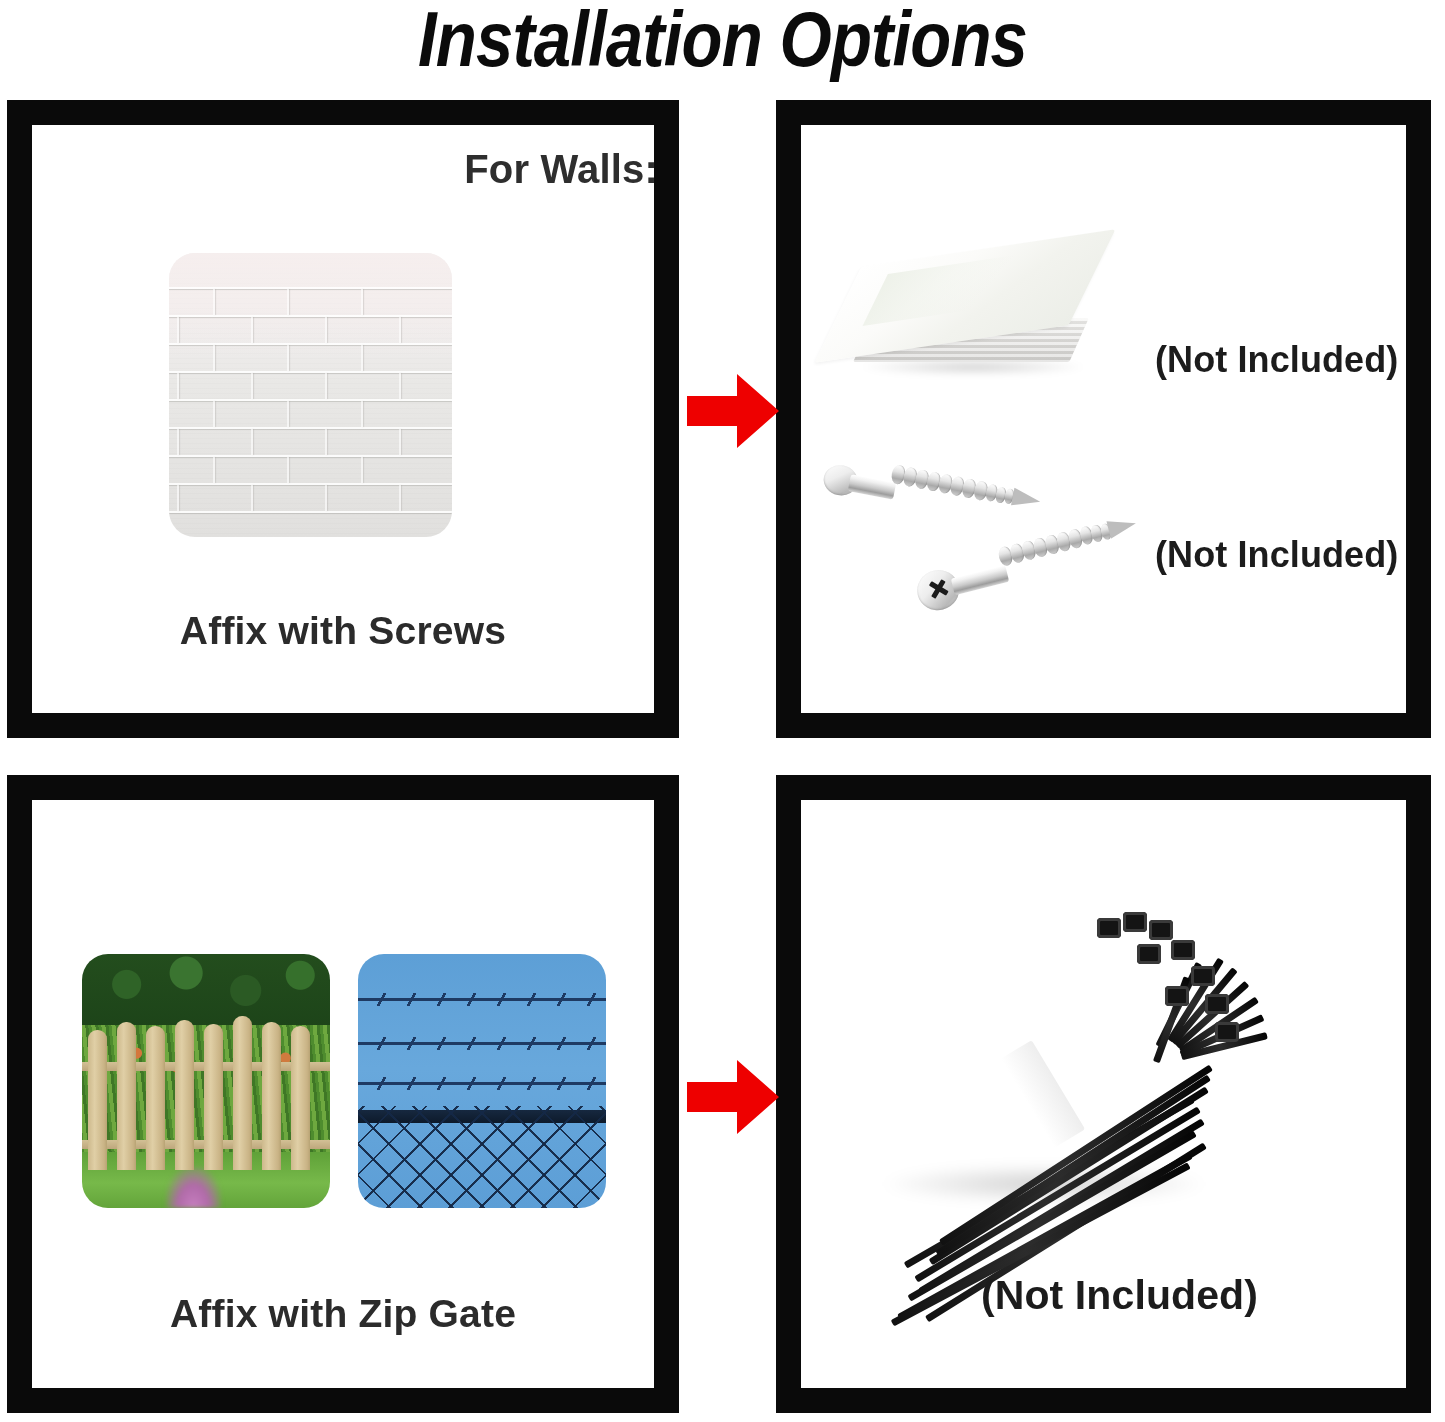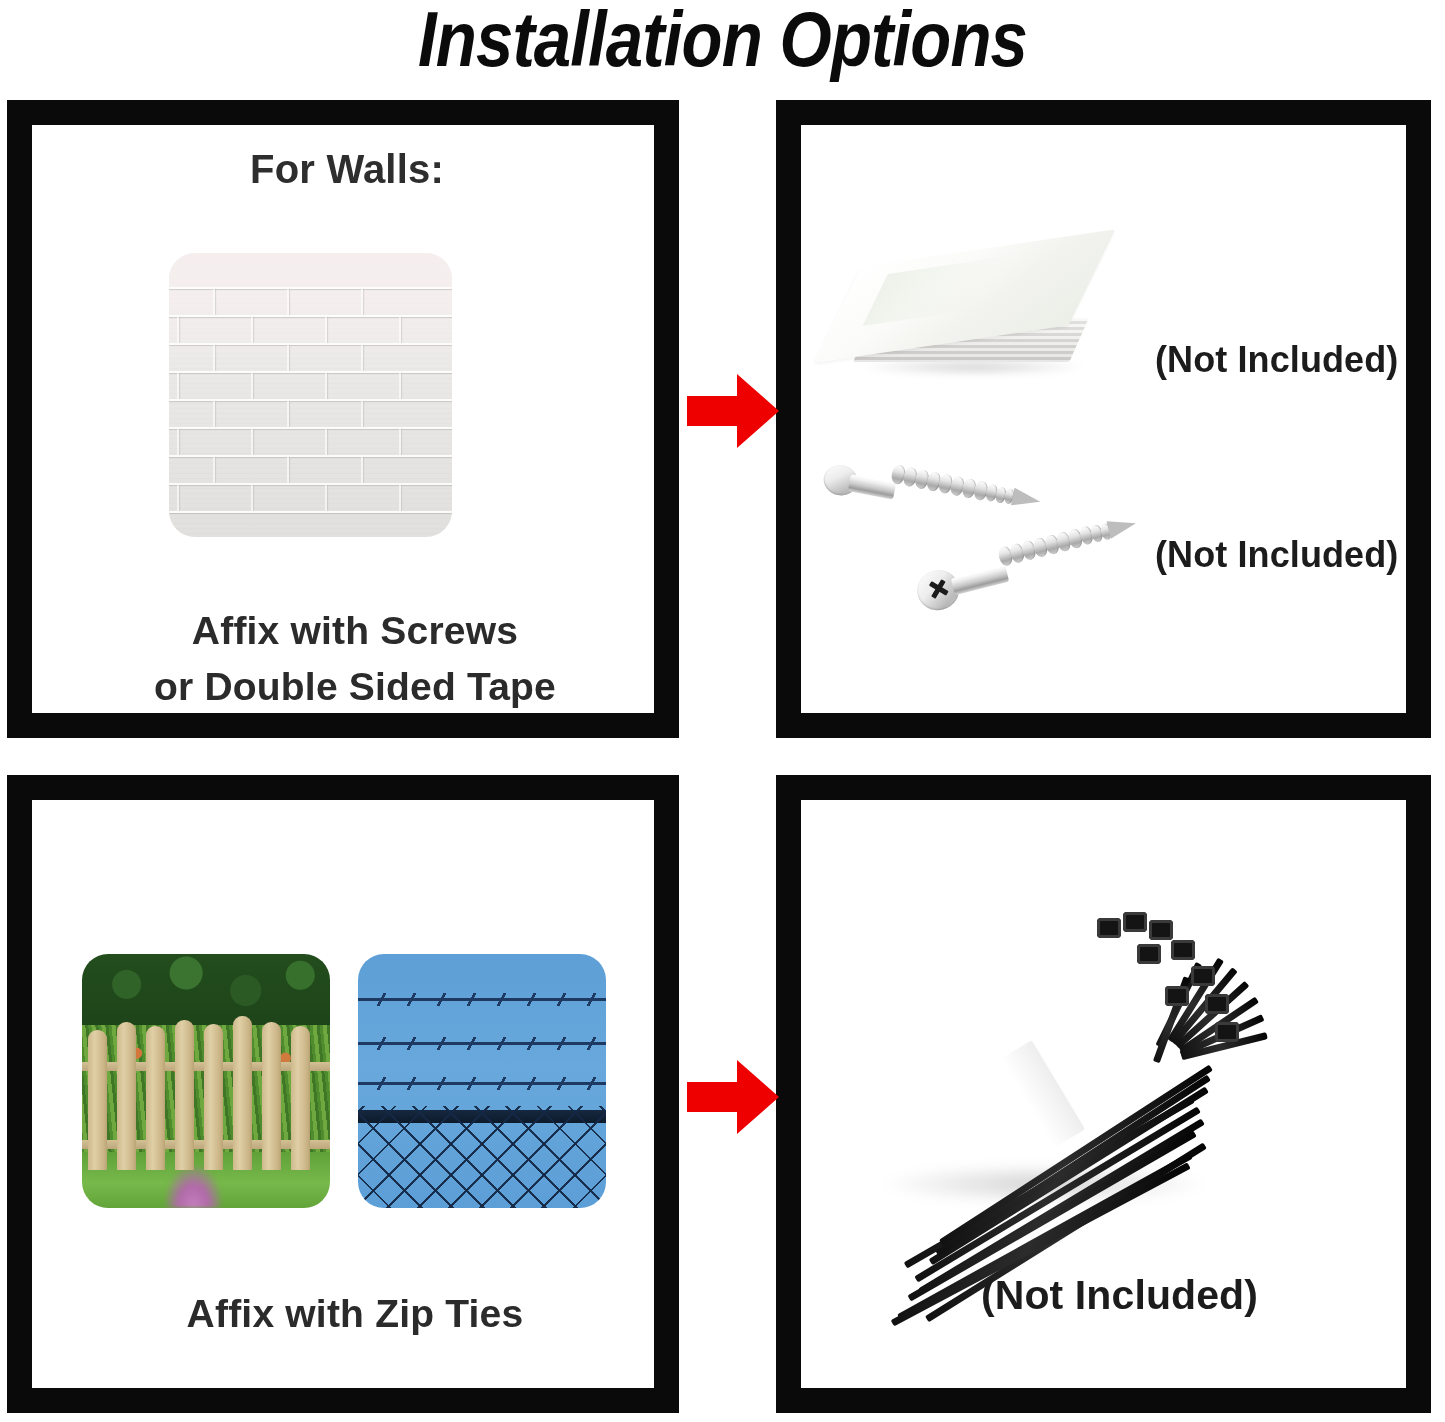--- a/index.html
+++ b/index.html
@@ -36,33 +36,32 @@
   #panel-walls      {left:7px;   top:100px;  width:672px;  height:638px;}
   #panel-hardware   {left:776px; top:100px;  width:655px;  height:638px;}
   #panel-fence      {left:7px;   top:775px;  width:672px;  height:638px;}
   #panel-zipties    {left:776px; top:775px;  width:655px;  height:638px;}
 
   .panel-inner{position:relative;width:100%;height:100%;background:#fff;overflow:hidden;}
 
   
   .heading{
     position:absolute;left:4px;width:100%;
-    text-align:center;
+    text-align:right;
     font-size:40px;font-weight:bold;
     color:#2e2e2e;
     letter-spacing:.2px;
   }
   .caption{
     position:absolute;left:0;width:100%;
     text-align:center;
     font-size:39px;font-weight:bold;
     color:#2b2b2b;
     line-height:1.42;
     letter-spacing:.2px;
-    padding-left:12px;
   }
   .not-inc{
     position:absolute;
     font-size:36px;font-weight:bold;
     color:#1c1c1c;
     white-space:nowrap;
     letter-spacing:.1px;
   }
 
   
@@ -338,21 +337,20 @@
       <div class="vseam" style="left:44px;top:204px;"></div>
       <div class="vseam" style="left:118px;top:204px;"></div>
       <div class="vseam" style="left:192px;top:204px;"></div>
       <div class="vseam" style="left:8px;top:232px;"></div>
       <div class="vseam" style="left:82px;top:232px;"></div>
       <div class="vseam" style="left:156px;top:232px;"></div>
       <div class="vseam" style="left:230px;top:232px;"></div>
     </div>
 
     <div class="caption" style="top:478px;">Affix with Screws</div>
-    <div class="caption" style="top:534px;">or Double Sided Tape</div>
   </div>
 </div>
 
 <div class="panel" id="panel-hardware">
   <div class="panel-inner">
 
     <div id="tape-stack" style="left:46px;top:97px;">
       <div class="shadow"></div>
       <div class="side"></div>
       <div class="top"></div>
@@ -423,21 +421,21 @@
 
     <div class="thumb" id="thumb-chain" style="left:326px;top:154px;">
       <div class="sky"></div>
       <div class="barb" style="top:44px;"></div>
       <div class="barb" style="top:88px;"></div>
       <div class="barb" style="top:128px;"></div>
       <div class="rail" style="top:156px;"></div>
       <div class="mesh"></div>
     </div>
 
-    <div class="caption" style="top:486px;">Affix with Zip Ties</div>
+    <div class="caption" style="top:486px;">Affix with Zip Gate</div>
   </div>
 </div>
 
 <div class="panel" id="panel-zipties">
   <div class="panel-inner">
     <div id="zipties" style="left:38px;top:96px;">
       <div class="bshadow"></div>
 
       <div class="tie" style="left:30px;top:210px;width:330px;height:7px;transform:rotate(-31deg);"></div>
       <div class="tie" style="left:34px;top:222px;width:330px;height:7px;transform:rotate(-31deg);"></div>

